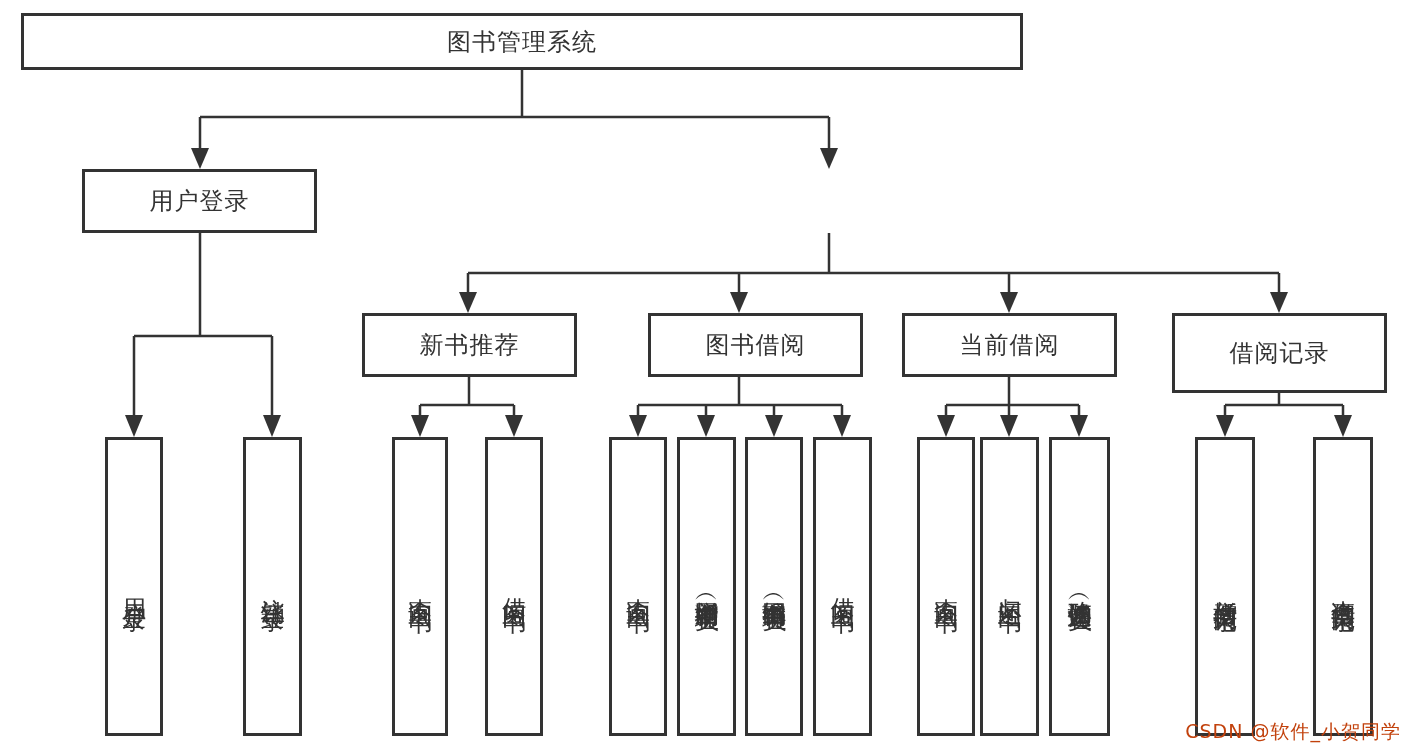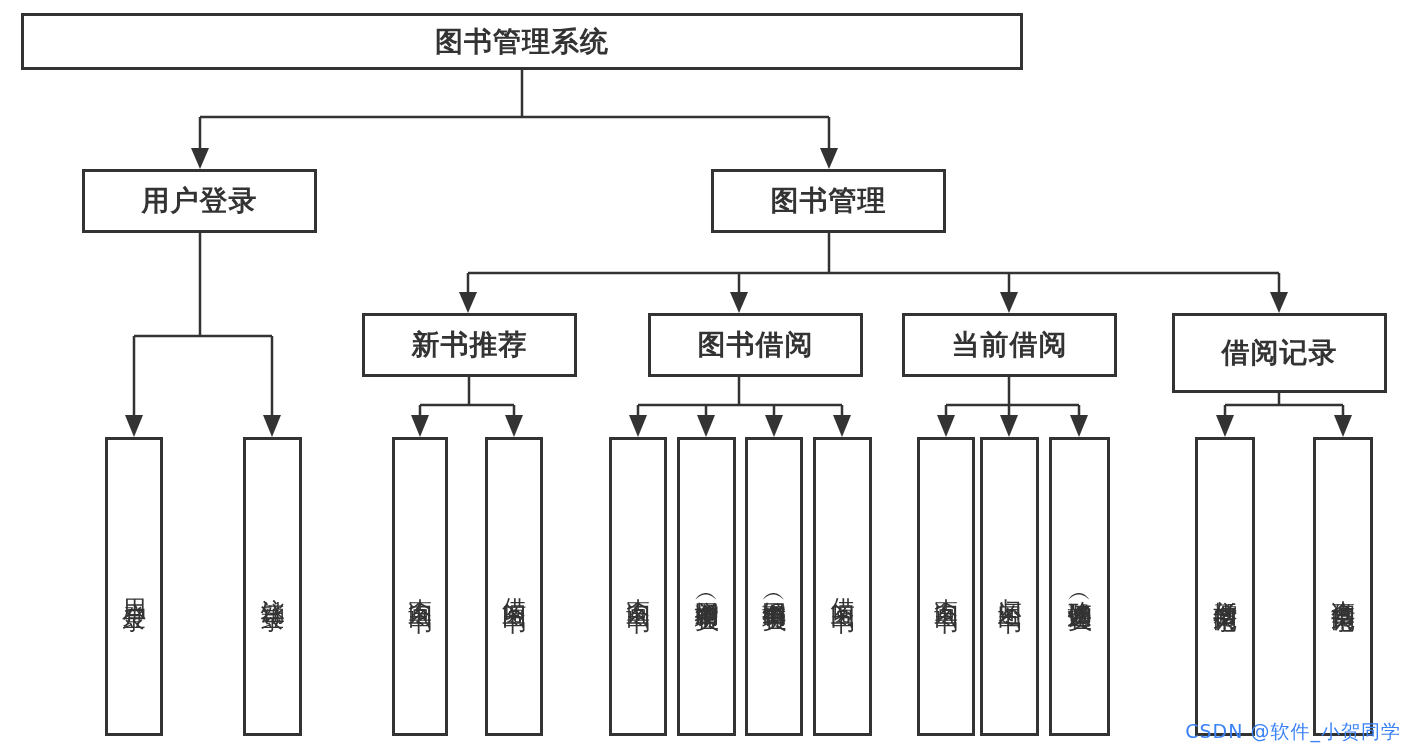--- a/index.html
+++ b/index.html
@@ -13,35 +13,35 @@
   .box{
     position:absolute;
     border:3px solid #333333;
     background:#ffffff;
     box-sizing:border-box;
     display:flex;
     align-items:center;
     justify-content:center;
     color:#333333;
   }
-  .hbox{ font-size:28px; letter-spacing:1px; white-space:nowrap;font-weight:bold; }
+  .hbox{ font-size:24px; letter-spacing:1px; white-space:nowrap; }
   .vbox{
     writing-mode:vertical-rl;
     text-orientation:mixed;
     font-size:24px;
     letter-spacing:4px;
     line-height:1.1;
   }
   #connectors{ position:absolute; left:0; top:0; z-index:0; }
   .box{ z-index:1; }
   #watermark{
     position:absolute;
     right:4px; bottom:2px;
     font-size:19px;
-    color:#3b82f6;
+    color:#c2410c;
     z-index:2;
     letter-spacing:1px;
     white-space:nowrap;
   }
 </style>
 </head>
 <body>
 
 <div id="canvas">
 
@@ -91,21 +91,20 @@
     <g stroke="#333333" stroke-width="2.5" fill="#333333">
       <path d="M1279 377 V405 M1225 405 H1343 M1225 405 V417 M1343 405 V417" fill="none"></path>
       <path d="M1216 415 L1234 415 L1225 437 Z" stroke="none"></path>
       <path d="M1334 415 L1352 415 L1343 437 Z" stroke="none"></path>
     </g>
   </svg>
 
   <div class="box hbox" style="left:21px;top:13px;width:1002px;height:57px;">图书管理系统</div>
 
   <div class="box hbox" style="left:82px;top:169px;width:235px;height:64px;">用户登录</div>
-  <div class="box hbox" style="left:711px;top:169px;width:235px;height:64px;">图书管理</div>
 
   <div class="box hbox" style="left:362px;top:313px;width:215px;height:64px;">新书推荐</div>
   <div class="box hbox" style="left:632px;top:313px;width:215px;height:64px;margin-left:16px;">图书借阅</div>
   <div class="box hbox" style="left:902px;top:313px;width:215px;height:64px;text-align:center;">当前借阅</div>
   <div class="box hbox" style="left:1172px;top:313px;width:215px;height:80px;">借阅记录</div>
 
   <div class="box vbox" style="left:105px;top:437px;width:58px;height:299px;">用户登录</div>
   <div class="box vbox" style="left:243px;top:437px;width:59px;height:299px;">注销登录</div>
 
   <div class="box vbox" style="left:392px;top:437px;width:56px;height:299px;">查询图书</div>

